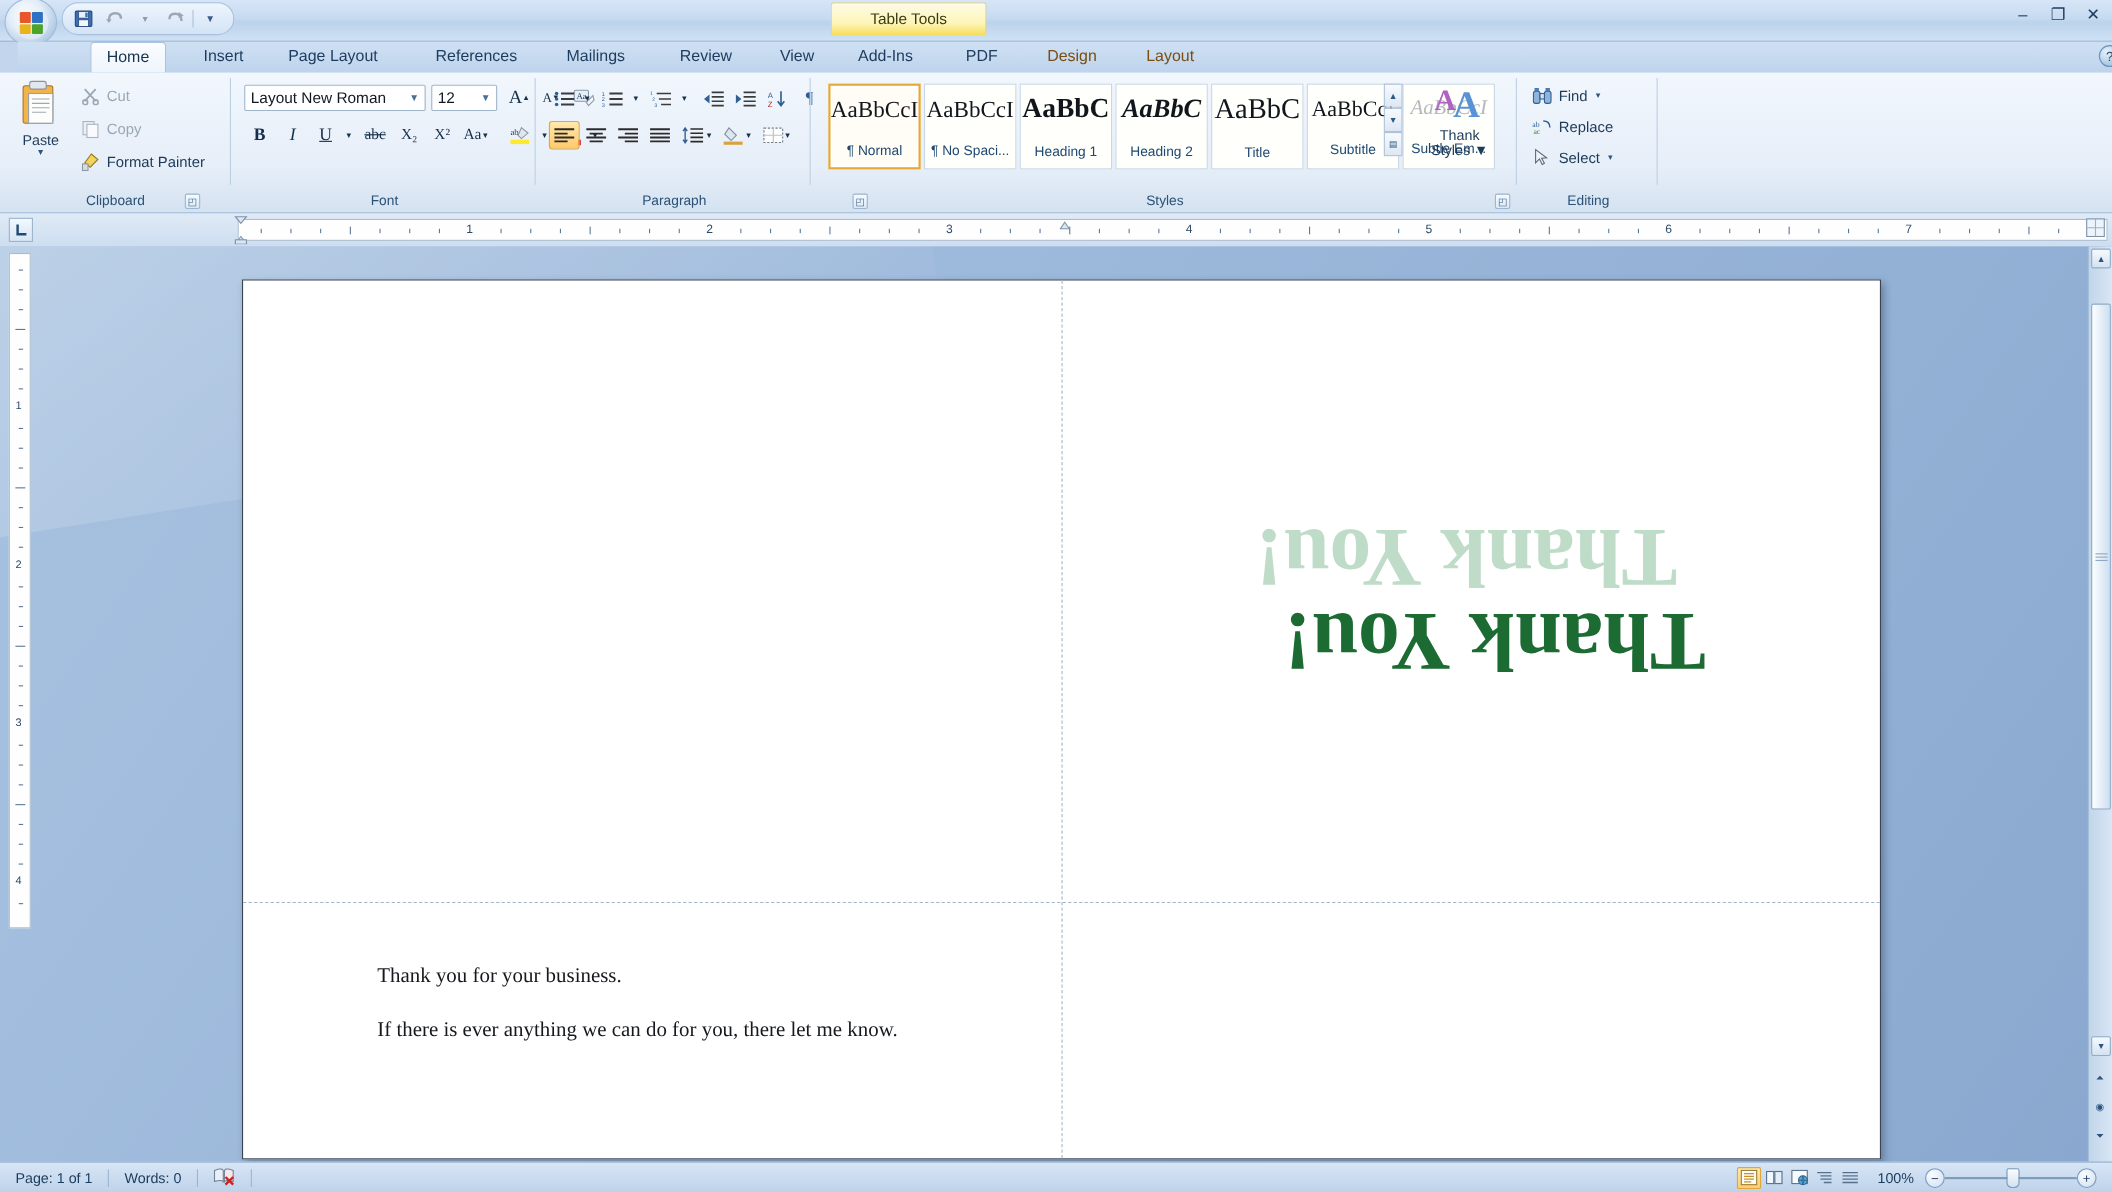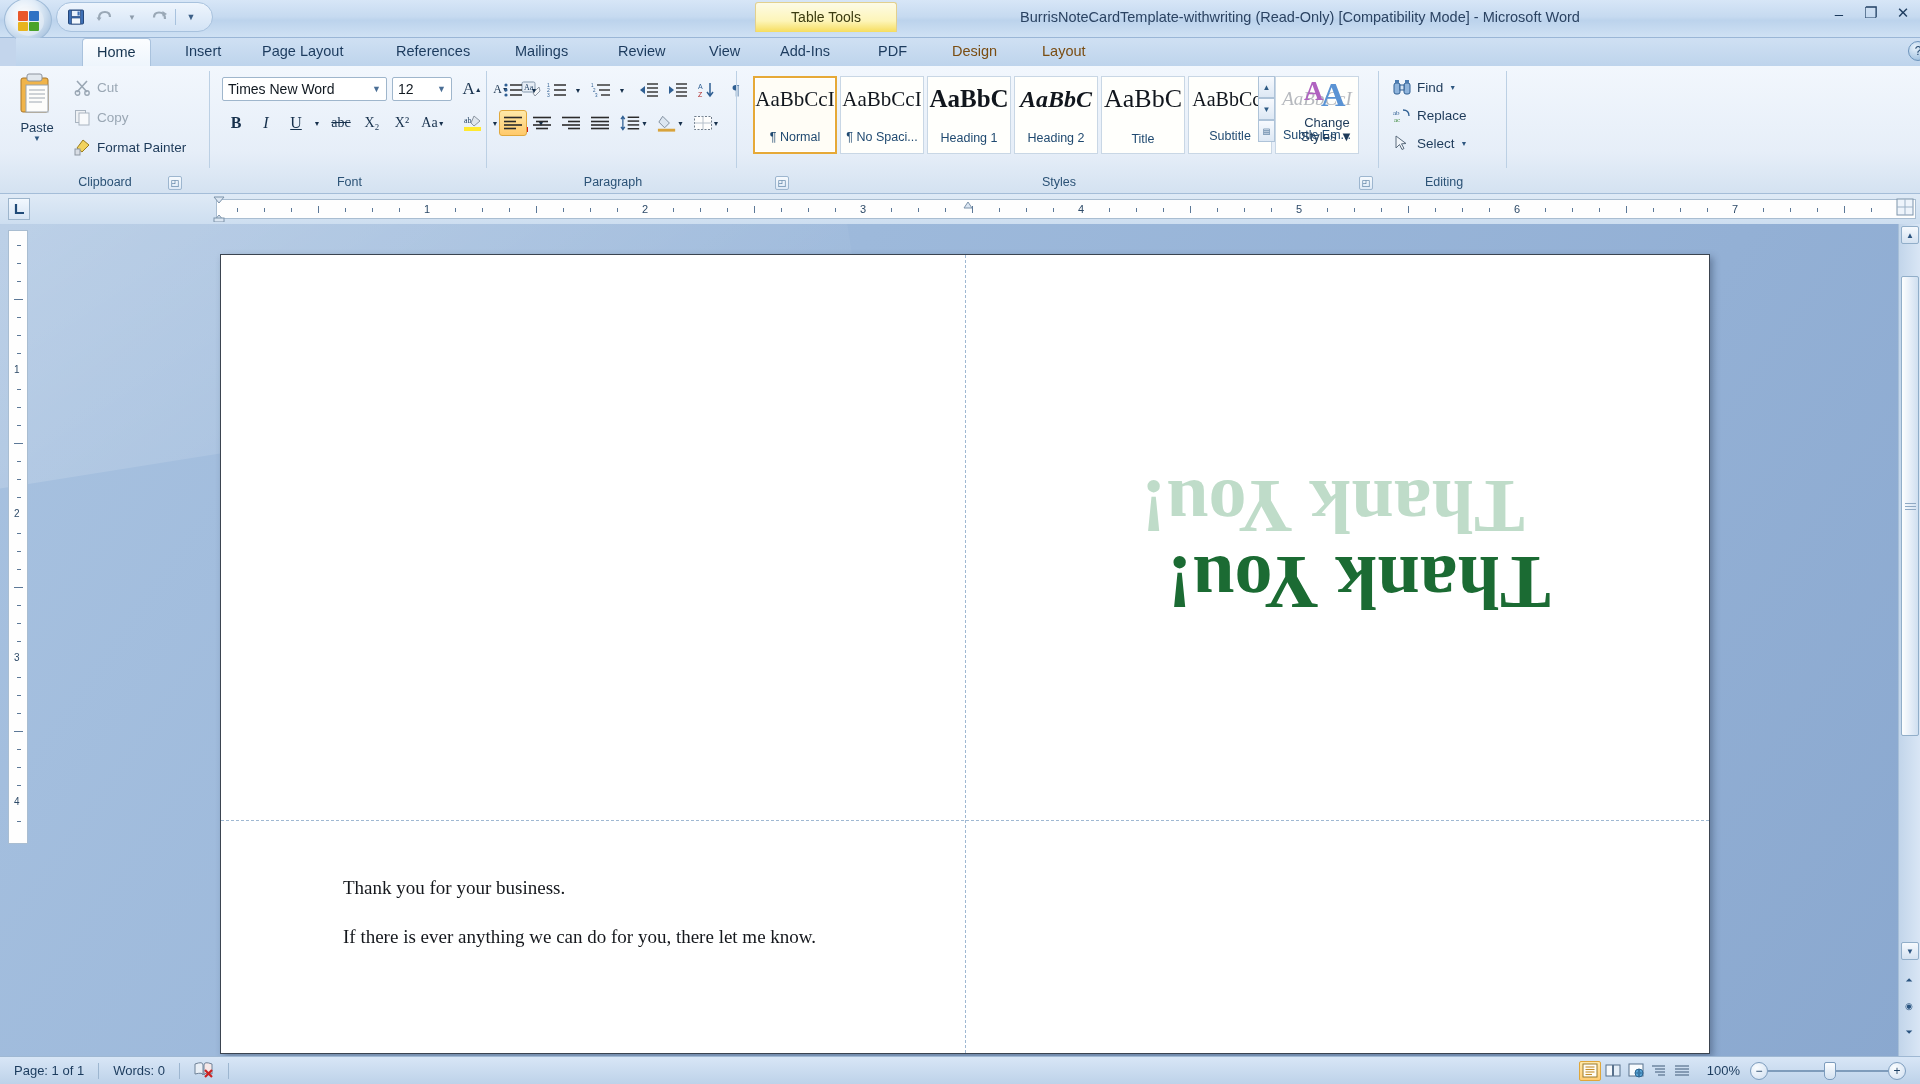--- a/index.html
+++ b/index.html
@@ -315,21 +315,20 @@
           <path d="M11.5 2 L16 5 L11.5 7.5 Z" fill="#9aa8b6"></path>
         </svg>
     </div>
     <div class="qat-sep"></div>
     <div class="qat-btn">
         <span style="font-size:9px;color:#3c5f87">▼</span>
       </div>
   </div>
 
   <div class="tabtools">Table Tools</div>
-  <div class="wintitle">BurrisNoteCardTemplate-withwriting (Read-Only) [Compatibility Mode] - Microsoft Word</div>
 
   <div class="wbtns">
     <div class="wbtn">–</div>
     <div class="wbtn">❐</div>
     <div class="wbtn">✕</div>
   </div>
 </div>
 
 <div class="tabstrip">
   <div class="tab active" style="left:66px">Home</div>
@@ -392,21 +391,21 @@
       </div>
     </div>
     <div class="group-label">Clipboard</div>
     <div class="dlg" style="left:168px">◰</div>
     <div class="group-sep" style="right:0"></div>
   </div>
 
   <div class="group" style="left:212px; width:275px">
     <div class="group-body">
       <div class="combo" style="left:10px; top:9px; width:165px; height:24px">
-        <span>Times New Word</span>
+        <span>Layout New Roman</span>
         <span class="caret">▼</span>
       </div>
       <div class="combo" style="left:180px; top:9px; width:60px; height:24px">
         <span>12</span>
         <span class="caret">▼</span>
       </div>
       <div class="btn-sq" style="left:247px; top:9px; width:26px; height:24px">
         <span style="font-family:'Liberation Serif',serif;font-size:17px">A</span>
           <span style="font-size:7px">▲</span>
       </div>
@@ -665,21 +664,21 @@
 
       <div class="gal-scroll" style="right:104px; top:8px">▲</div>
       <div class="gal-scroll" style="right:104px; top:30px">▼</div>
       <div class="gal-scroll" style="right:104px; top:52px">▤</div>
 
       <div class="bigbtn" style="right:10px; top:6px; width:84px; height:92px">
         <svg width="46" height="42" viewBox="0 0 46 42">
           <text x="0" y="26" font-size="27" font-family="Liberation Serif" font-weight="bold" fill="#b062c0">A</text>
           <text x="17" y="32" font-size="34" font-family="Liberation Serif" font-weight="bold" fill="#5a93d4">A</text>
         </svg>
-        <span>Change</span>
+        <span>Thank</span>
         <span><span>Styles</span> ▼</span>
       </div>
     </div>
     <div class="group-label">Styles</div>
 
     <div class="group-sep" style="right:0"></div>
   </div>
 
   <div class="group" style="left:1381px; width:126px">
     <div class="group-body">

